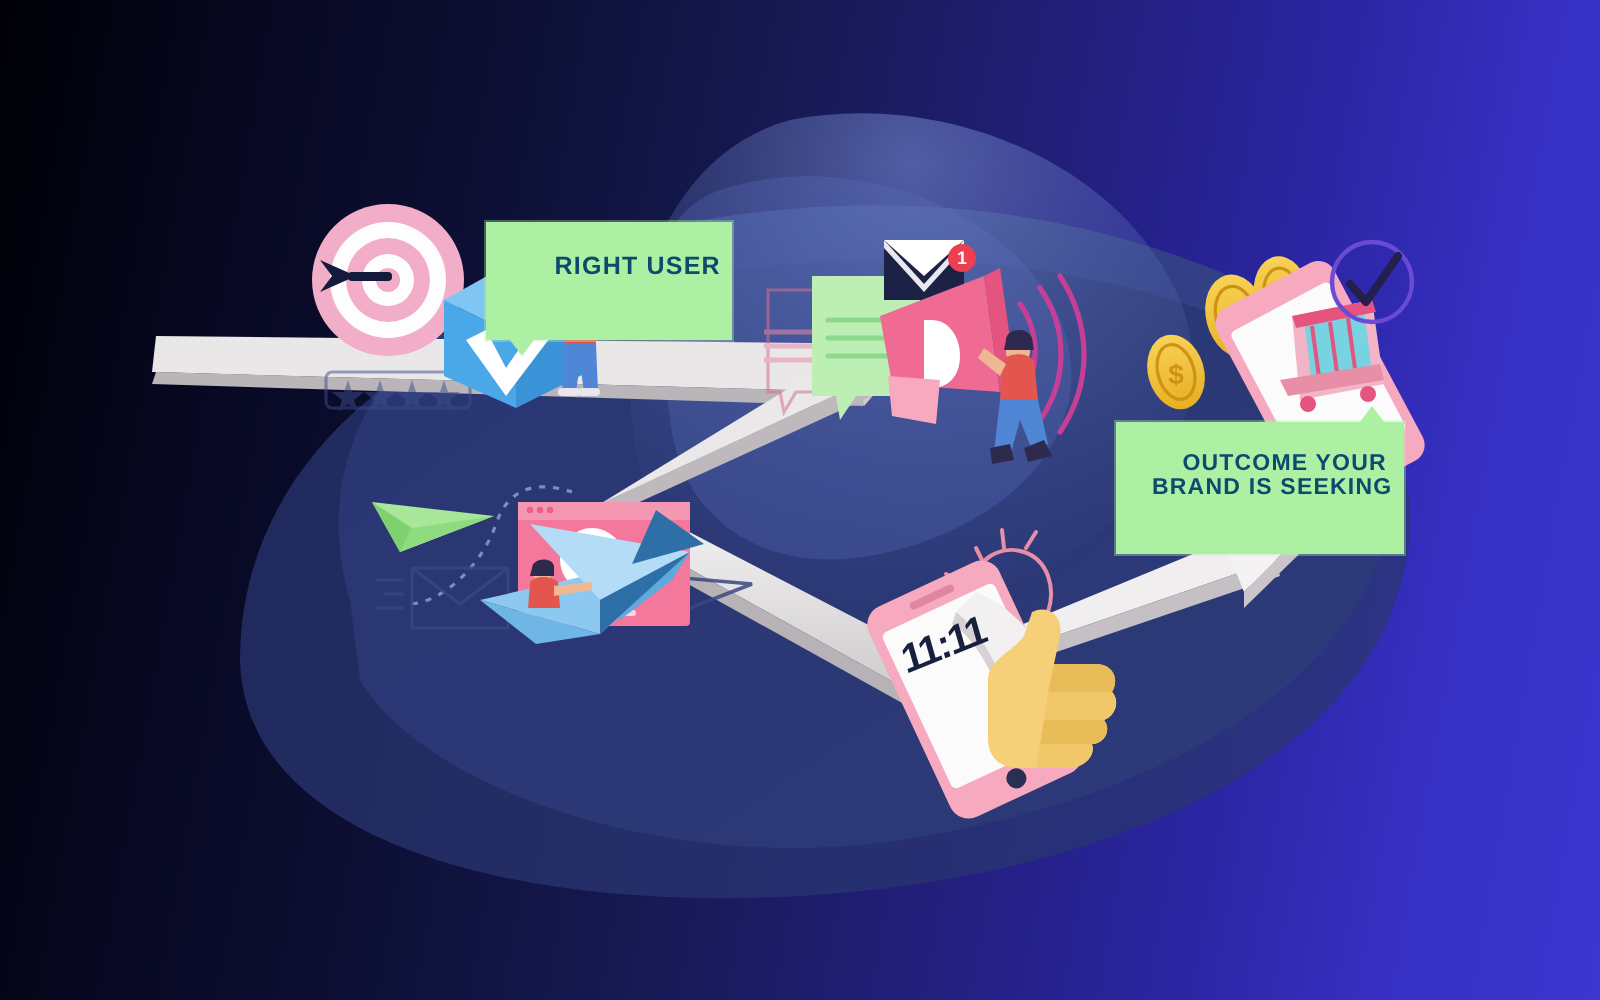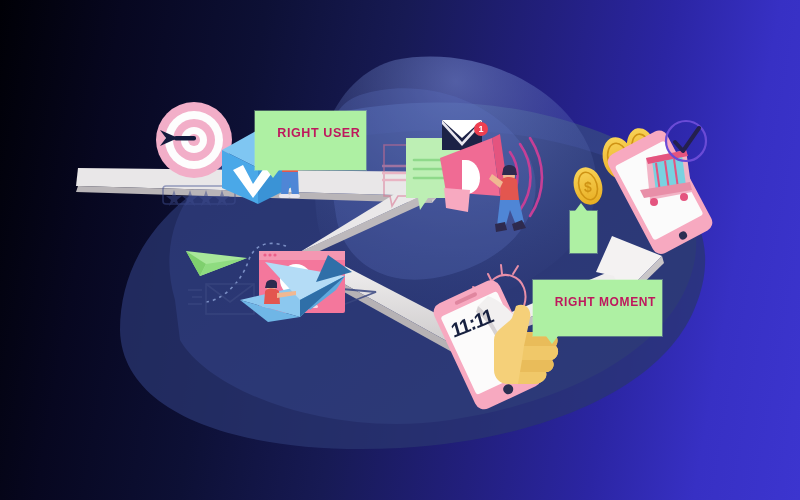--- a/index.html
+++ b/index.html
@@ -5,29 +5,28 @@
   html,body{margin:0;padding:0;background:#000;}
   #stage{
     position:relative;width:800px;height:500px;overflow:hidden;
     font-family:"Liberation Sans", sans-serif;
     background:linear-gradient(100deg,#000006 0%,#070720 14%,#0d1035 30%,#171a54 46%,#221f7d 62%,#2b25a3 76%,#3730c4 88%,#3c35cf 100%);
   }
   #stage svg.layer{position:absolute;left:0;top:0;width:800px;height:500px;}
   .tag{
     position:absolute;
     background:#aef0a3;
-    color:#be185d;
+    color:#0c4a6e;
     font-weight:bold;
     letter-spacing:.6px;
     line-height:1.05;
-    padding:3px 6px 3px 6px;
+    padding:3px 6px 3px 18px;
     white-space:pre;
     text-transform:uppercase;
     box-shadow:0 0 0 1px rgba(180,245,170,.35);
-    margin-left:12px;
   }
   .tag .tail{
     position:absolute;width:0;height:0;
     border-left:6px solid transparent;border-right:6px solid transparent;
     border-top:8px solid #aef0a3;
   }
   #tag-right-user{left:243px;top:111px;font-size:12.5px;}
   #tag-right-user .tail{left:12px;bottom:-8px;}
   #tag-right-message{left:356px;top:204px;font-size:12px;}
   #tag-right-message .tail{right:14px;top:-8px;transform:rotate(180deg);}
@@ -353,22 +352,20 @@
 
   <div class="phonetime">11:11</div>
 
   <div class="tag" id="tag-right-user">
     <span>RIGHT USER</span>
     <span class="tail"></span>
   </div>
 
 
   <div class="tag" id="tag-outcome">
+    <span>OUTCOME YOUR
+BRAND IS SEEKING</span>
     <span class="tail"></span>
   </div>
 
 
-  <div class="tag" id="tag-right-moment">
-    <span>RIGHT MOMENT</span>
-    <span class="tail"></span>
-  </div>
 
 </div>
 
 </body></html>

